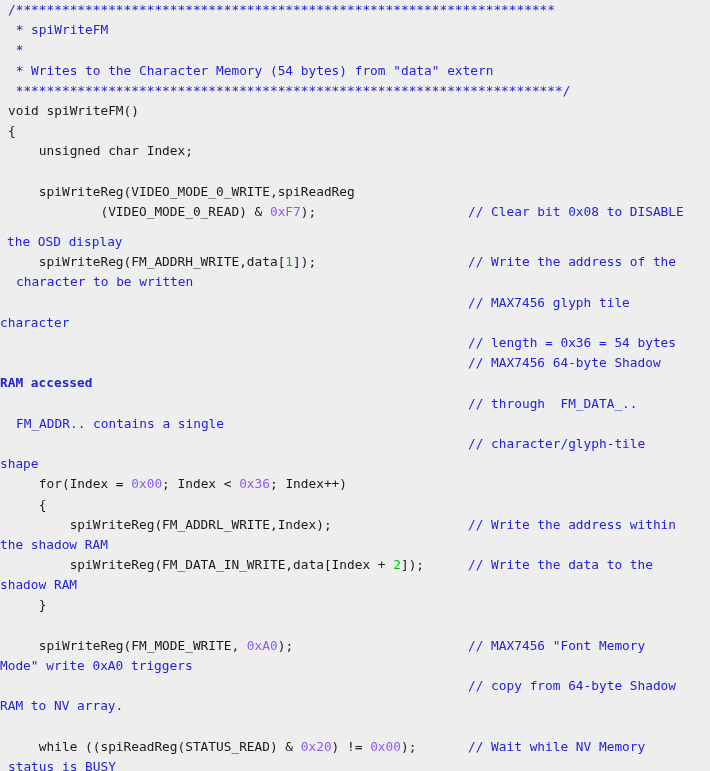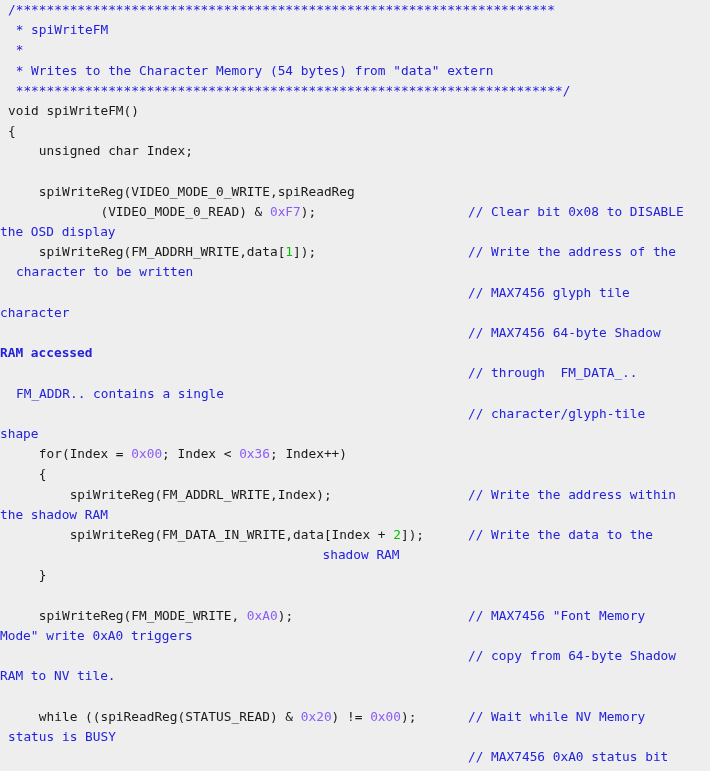--- a/index.html
+++ b/index.html
@@ -54,40 +54,41 @@
     <div class="code-line"><span class="seg comment"> * spiWriteFM</span></div>
     <div class="code-line"><span class="seg comment"> *</span></div>
     <div class="code-line"><span class="seg comment"> * Writes to the Character Memory (54 bytes) from "data" extern</span></div>
     <div class="code-line"><span class="seg comment"> ***********************************************************************/</span></div>
     <div class="code-line"><span class="seg code">void spiWriteFM()</span></div>
     <div class="code-line"><span class="seg code">{</span></div>
     <div class="code-line"><span class="seg code">    unsigned char Index;</span></div>
     <div class="code-line"><span class="seg code"></span></div>
     <div class="code-line"><span class="seg code">    spiWriteReg(VIDEO_MODE_0_WRITE,spiReadReg</span></div>
     <div class="code-line"><span class="seg code">            (VIDEO_MODE_0_READ) &amp; </span><span class="seg hex">0xF7</span><span class="seg code">);</span><span class="cmt-col">// Clear bit 0x08 to DISABLE</span></div>
-    <div class="code-line" style="padding-left: 0px;"><span class="seg comment">the OSD display</span></div>
+    <div class="code-line" style="padding-left: 7px; margin-top: 10px;"><span class="seg comment">the OSD display</span></div>
     <div class="code-line"><span class="seg code">    spiWriteReg(FM_ADDRH_WRITE,data[</span><span class="seg num">1</span><span class="seg code">]);</span><span class="cmt-col">// Write the address of the</span></div>
     <div class="code-line" style="padding-left: 16px;"><span class="seg comment">character to be written</span></div>
     <div class="code-line"><span class="seg code"></span><span class="cmt-col">// MAX7456 glyph tile</span></div>
     <div class="code-line" style="padding-left: 0px;"><span class="seg comment">character</span></div>
+    <div class="code-line"><span class="seg code"></span><span class="cmt-col">// length = 0x36 = 54 bytes</span></div>
     <div class="code-line"><span class="seg code"></span><span class="cmt-col">// MAX7456 64-byte Shadow</span></div>
     <div class="code-line" style="padding-left: 0px; font-weight: bold;"><span class="seg comment">RAM accessed</span></div>
     <div class="code-line"><span class="seg code"></span><span class="cmt-col">// through  FM_DATA_..</span></div>
     <div class="code-line" style="padding-left: 0px; margin-left: 16px;"><span class="seg comment">FM_ADDR.. contains a single</span></div>
     <div class="code-line"><span class="seg code"></span><span class="cmt-col">// character/glyph-tile</span></div>
     <div class="code-line" style="padding-left: 0px;"><span class="seg comment">shape</span></div>
     <div class="code-line"><span class="seg code">    for(Index = </span><span class="seg hex">0x00</span><span class="seg code">; Index &lt; </span><span class="seg hex">0x36</span><span class="seg code">; Index++)</span></div>
     <div class="code-line"><span class="seg code">    {</span></div>
     <div class="code-line"><span class="seg code">        spiWriteReg(FM_ADDRL_WRITE,Index);</span><span class="cmt-col">// Write the address within</span></div>
     <div class="code-line" style="padding-left: 0px;"><span class="seg comment">the shadow RAM</span></div>
     <div class="code-line"><span class="seg code">        spiWriteReg(FM_DATA_IN_WRITE,data[Index + </span><span class="seg num">2</span><span class="seg code">]);</span><span class="cmt-col">// Write the data to the</span></div>
-    <div class="code-line" style="padding-left: 12px; text-align: center;"><span class="seg comment">shadow RAM</span></div>
+    <div class="code-line" style="padding-left: 0px;"><span class="seg comment">shadow RAM</span></div>
     <div class="code-line"><span class="seg code">    }</span></div>
     <div class="code-line"><span class="seg code"></span></div>
     <div class="code-line"><span class="seg code">    spiWriteReg(FM_MODE_WRITE, </span><span class="seg hex">0xA0</span><span class="seg code">);</span><span class="cmt-col">// MAX7456 "Font Memory</span></div>
     <div class="code-line" style="padding-left: 0px;"><span class="seg comment">Mode" write 0xA0 triggers</span></div>
     <div class="code-line"><span class="seg code"></span><span class="cmt-col">// copy from 64-byte Shadow</span></div>
-    <div class="code-line" style="padding-left: 0px;"><span class="seg comment">RAM to NV tile.</span></div>
+    <div class="code-line" style="padding-left: 0px;"><span class="seg comment">RAM to NV array.</span></div>
     <div class="code-line"><span class="seg code"></span></div>
     <div class="code-line"><span class="seg code">    while ((spiReadReg(STATUS_READ) &amp; </span><span class="seg hex">0x20</span><span class="seg code">) != </span><span class="seg hex">0x00</span><span class="seg code">);</span><span class="cmt-col">// Wait while NV Memory</span></div>
     <div class="code-line" style="padding-left: 8px;"><span class="seg comment">status is BUSY</span></div>
     <div class="code-line"><span class="seg code"></span><span class="cmt-col">// MAX7456 0xA0 status bit</span></div>
   </div>
 
 </body></html>

